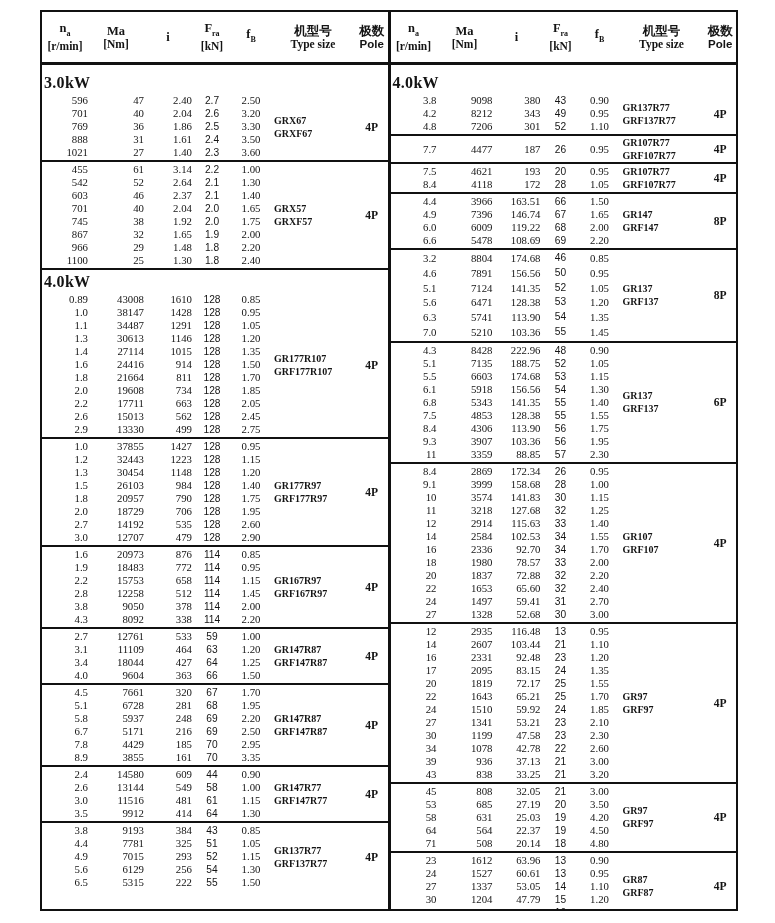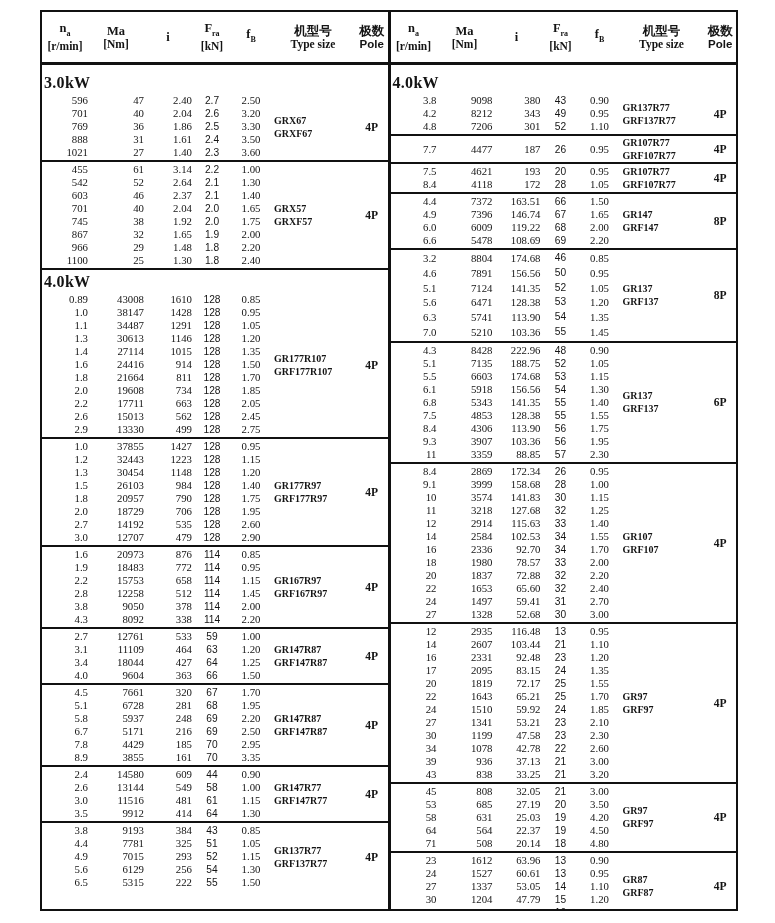--- a/index.html
+++ b/index.html
@@ -676,21 +676,21 @@
           <div class="typec">
             <div>GR107R77</div>
             <div>GRF107R77</div>
           </div>
           <div class="polec">4P</div>
         </div>
         <div class="group">
           <div class="nums">
             <div class="row">
               <div class="c c0">4.4</div>
-              <div class="c c1">7372</div>
+              <div class="c c1">3966</div>
               <div class="c c2">163.51</div>
               <div class="c c3">66</div>
               <div class="c c4">1.50</div>
             </div>
             <div class="row">
               <div class="c c0">4.9</div>
               <div class="c c1">7396</div>
               <div class="c c2">146.74</div>
               <div class="c c3">67</div>
               <div class="c c4">1.65</div>

